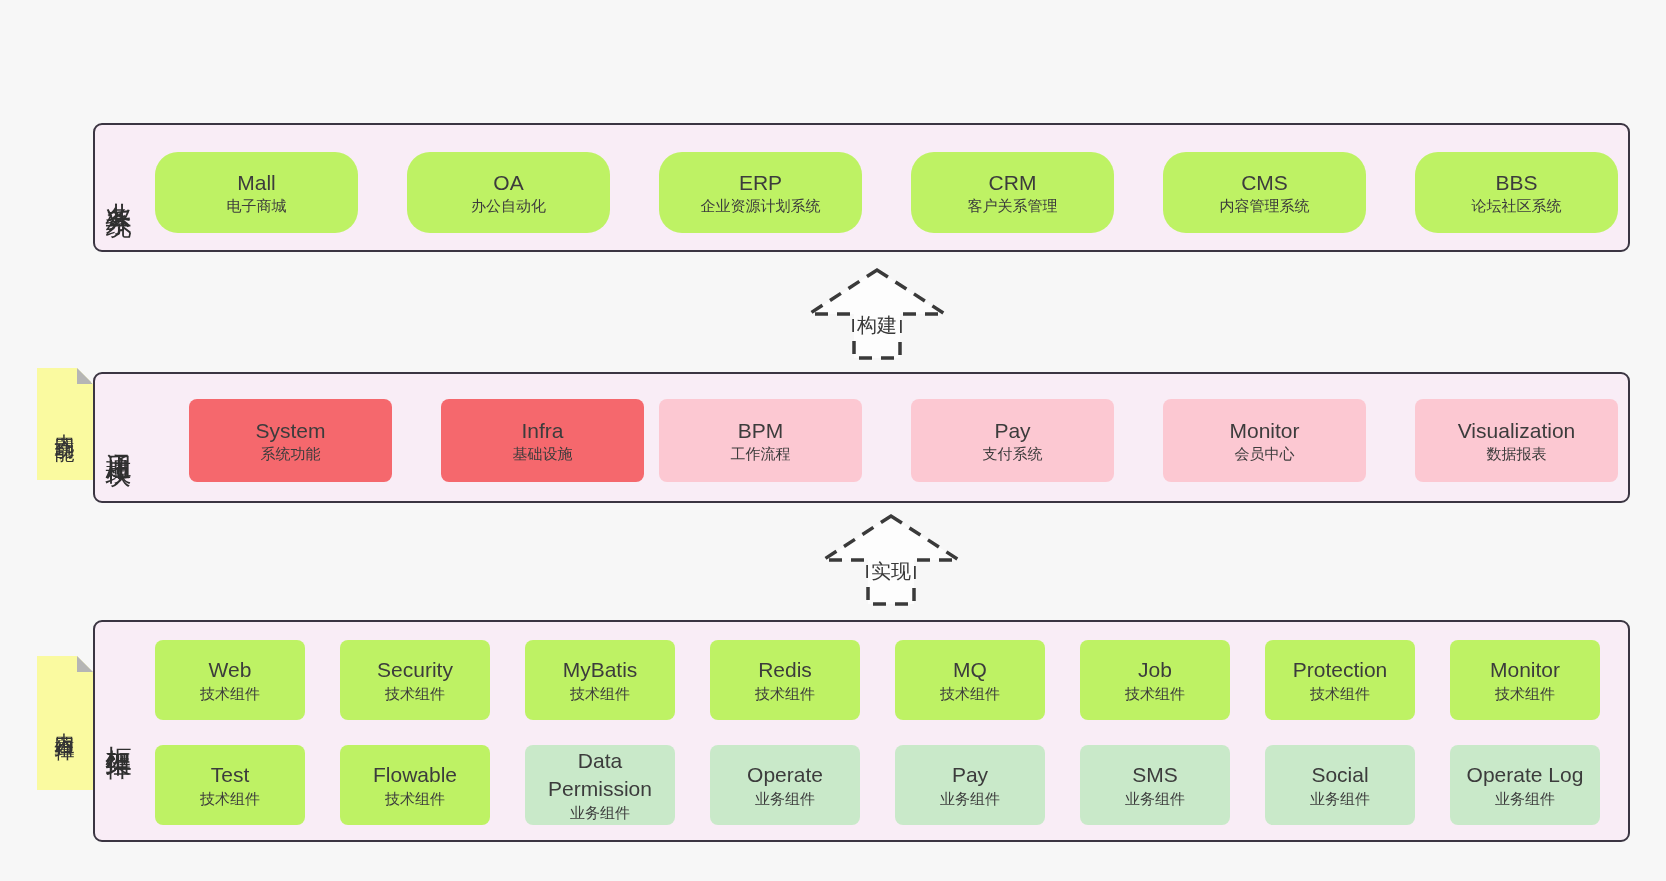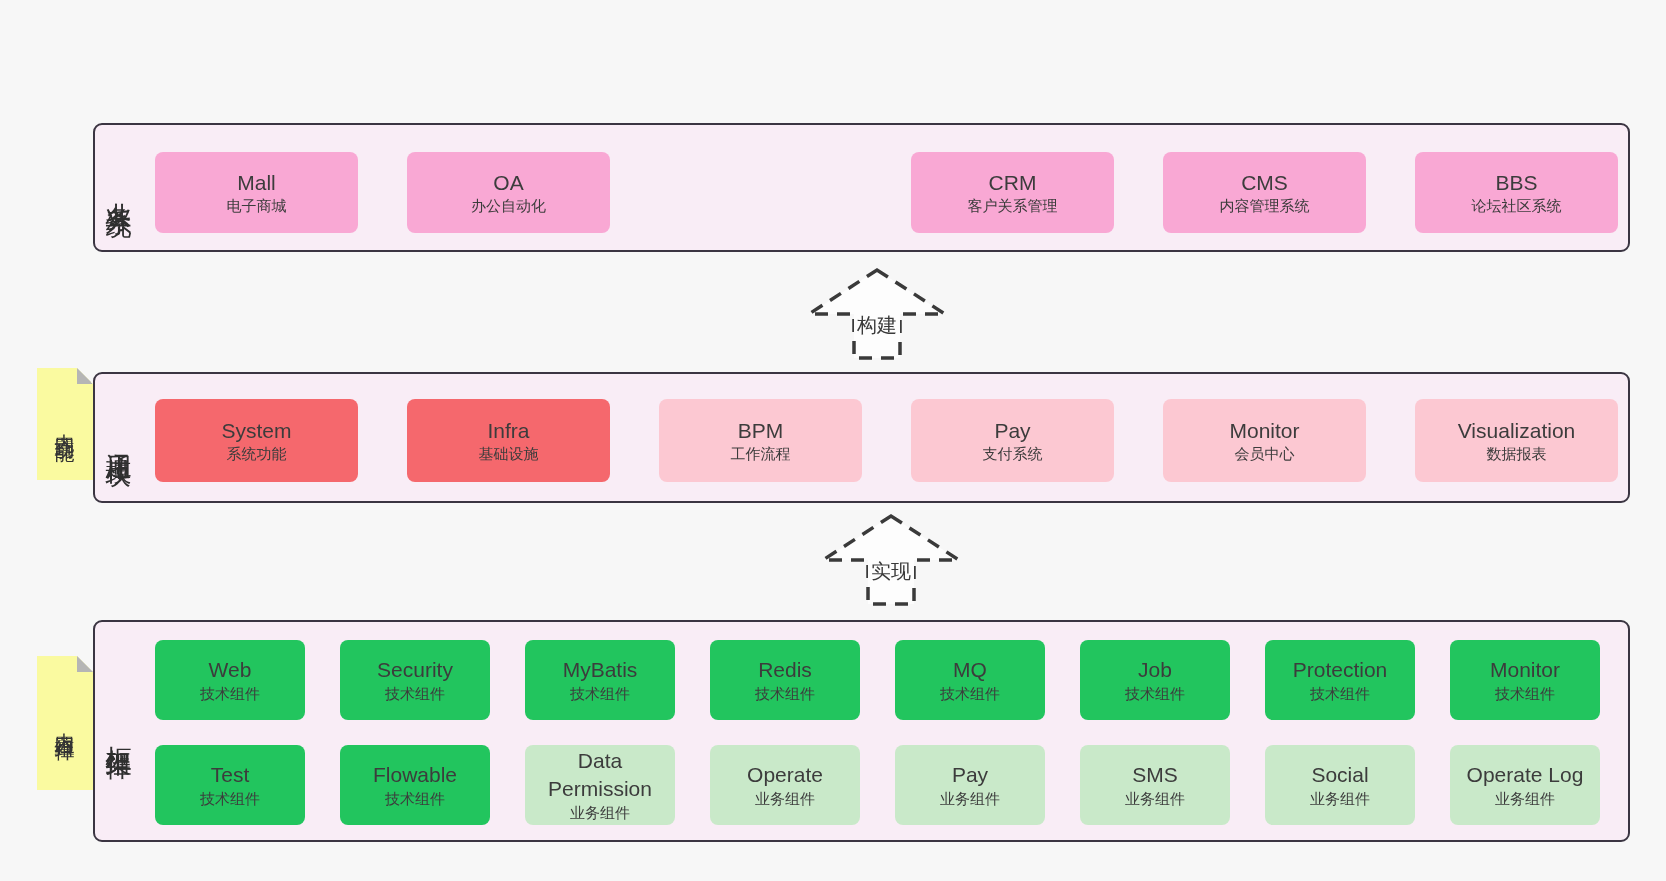--- a/index.html
+++ b/index.html
@@ -26,24 +26,24 @@
     position:absolute; border-radius:8px;
     display:flex; flex-direction:column; align-items:center; justify-content:center;
     text-align:center; line-height:1.32;
   }
   .panel-1 .box, .panel-2 .box { top:27px; width:203px; height:81px; }
   .panel-2 .box { top:25px; height:83px; }
   .panel-3 .box.row-a { top:18px;  width:150px; height:80px; }
   .panel-3 .box.row-b { top:123px; width:150px; height:80px; }
   .box .en{ font-size:21px; padding:0 6px; }
   .box .cn{ font-size:15px; padding:0 4px; }
-  .c-blue  { background:#f9a8d4; }
-  .c-red   { background:#f5686d; }
+  .c-blue  { background:#bef264;border-radius:23px; }
+  .c-red   { background:#f5686d;margin-left:34px; }
   .c-pink  { background:#fcc8d2; }
-  .c-green { background:#22c55e; }
+  .c-green { background:#bef264; }
   .c-lgreen{ background:#c9e9c9; }
   .sticky{
     position:absolute; left:37px; width:56px; background:#fafaa0;
     clip-path:polygon(0 0, calc(100% - 16px) 0, 100% 16px, 100% 100%, 0 100%);
     display:flex; align-items:center; justify-content:center;
   }
   .sticky-1{ top:368px; height:112px; }
   .sticky-2{ top:656px; height:134px; }
   .sticky .fold{
     position:absolute; top:0; right:0; width:16px; height:16px;
@@ -71,20 +71,24 @@
   <section class="panel panel-1">
     <div class="side-label">业务系统</div>
     <div class="box c-blue" style="left:60px">
       <div class="en">Mall</div>
       <div class="cn">电子商城</div>
     </div>
     <div class="box c-blue" style="left:312px">
       <div class="en">OA</div>
       <div class="cn">办公自动化</div>
     </div>
+    <div class="box c-blue" style="left:564px">
+      <div class="en">ERP</div>
+      <div class="cn">企业资源计划系统</div>
+    </div>
     <div class="box c-blue" style="left:816px">
       <div class="en">CRM</div>
       <div class="cn">客户关系管理</div>
     </div>
     <div class="box c-blue" style="left:1068px">
       <div class="en">CMS</div>
       <div class="cn">内容管理系统</div>
     </div>
     <div class="box c-blue" style="left:1320px">
       <div class="en">BBS</div>

